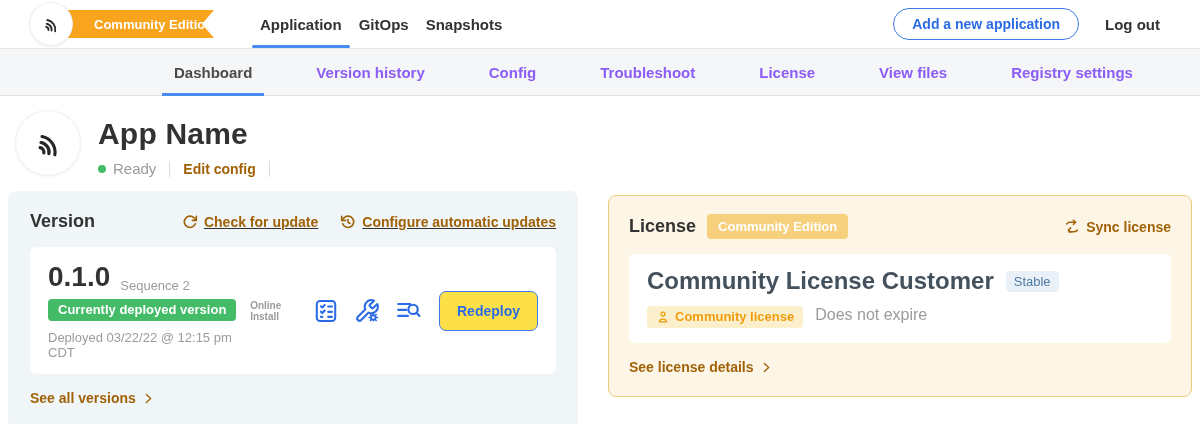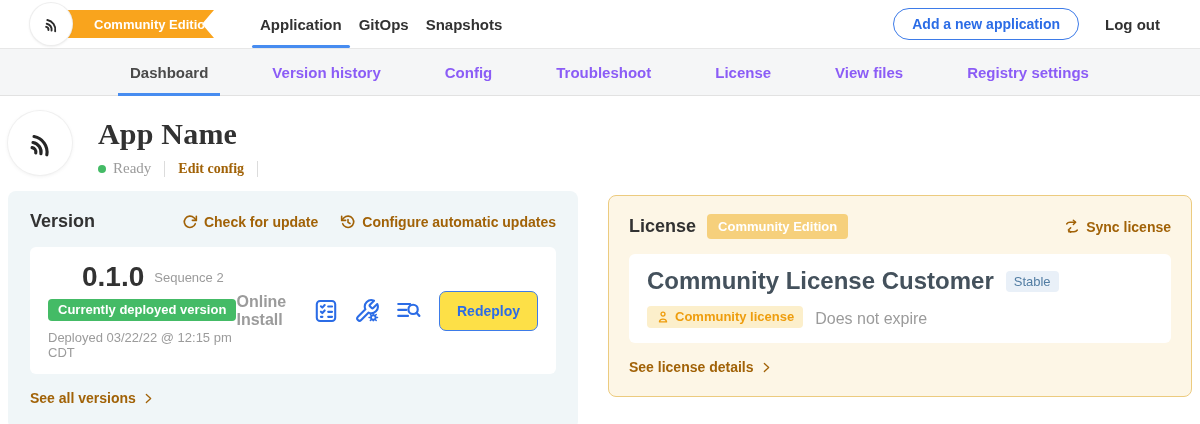--- a/index.html
+++ b/index.html
@@ -33,67 +33,67 @@
     padding:7px 18px; border-radius:17px; cursor:pointer; font-family:inherit;
   }
   .logout { font-size:15px; font-weight:600; color:#323232; cursor:pointer; }
 
   
   .subnav {
     height:48px; background:#f5f6f7; border-top:1px solid #e7e7e7; border-bottom:1px solid #e2e2e2;
     display:flex; gap:64px; padding-left:130px; align-items:stretch;
   }
   .subnav-item { position:relative; display:flex; align-items:center; font-size:15px; color:#8b5cf6; font-weight:700; cursor:pointer; }
-  .subnav-item.active { color:#4a4a4a; font-weight:600; }
+  .subnav-item.active { color:#4a4a4a; font-weight:600;margin-left:44px; }
   .subnav-item.active::after { content:""; position:absolute; left:-12px; right:-12px; bottom:-1px; height:3px; background:#478cf0; }
 
   
-  .app-header { display:flex; gap:26px; padding:15px 0 0 8px; align-items:flex-start;font-family:Liberation Serif, serif; }
+  .app-header { display:flex; gap:18px; padding:15px 0 0 16px; align-items:flex-start; }
   .app-avatar {
     width:64px; height:64px; border-radius:50%; background:#fff; flex:none;
     box-shadow:0 0 0 1px #f0f0f0, 0 1px 4px rgba(0,0,0,.08);
     display:flex; align-items:center; justify-content:center; color:#262626;
   }
   .app-title { font-size:30px; font-weight:bold; color:#323232; margin-top:6px; letter-spacing:.2px; }
   .app-status-row { display:flex; align-items:center; margin-top:9px; }
   .status-dot { width:8px; height:8px; border-radius:50%; background:#44bb66; margin-right:7px; }
   .status-text { font-size:15px; color:#9b9b9b; font-weight:500; }
   .vdiv { width:1px; height:16px; background:#dcdcdc; margin:0 13px; }
   .link { color:#a16207; font-weight:bold; font-size:14px; cursor:pointer; text-decoration:none; display:inline-flex; align-items:center; gap:6px; }
 
   
   .cards { display:flex; gap:30px; padding:0 8px; margin-top:14px; align-items:flex-start; }
 
   .version-card { width:570px; background:#f0f6f8; border-radius:8px; padding:20px 22px 22px; }
   .card-head { display:flex; align-items:center; }
   .card-title { font-size:18px; font-weight:bold; color:#323232; }
-  .version-head-links { margin-left:auto; display:flex; gap:22px; }
+  .version-head-links { margin-left:auto; display:flex; gap:22px;text-decoration:underline; }
   .white-box { background:#fff; border-radius:6px; margin-top:15px; }
   .version-box { padding:14px 18px; display:flex; align-items:center; justify-content:space-between; min-height:94px; }
-  .ver-row { display:flex; align-items:center;margin-left:34px; }
+  .ver-row { display:flex; align-items:flex-end; }
   .ver-num { font-size:28px; font-weight:bold; color:#323232; }
   .ver-seq { font-size:13px; color:#9b9b9b; margin-left:10px; font-weight:500; }
   .badge-green { display:inline-block; margin-top:6px; background:#44bb66; color:#fff; font-size:13px; font-weight:bold; padding:3px 10px 4px; border-radius:4px; }
   .deployed { margin-top:9px; font-size:13px; color:#9b9b9b; font-weight:500; }
   .ver-actions { display:flex; align-items:center; gap:15px; }
-  .install-type { font-size:16px; color:#9b9b9b; font-weight:bold; margin-right:2px; }
+  .install-type { font-size:10px; color:#9b9b9b; font-weight:bold; margin-right:2px; }
   .action-icon { color:#2b6ce6; display:flex; cursor:pointer; }
   .redeploy-btn {
     background:#fde047; border:1px solid #3d7be8; color:#2b6ce6; font-weight:bold; font-size:14px;
     padding:11px 17px; border-radius:7px; cursor:pointer; font-family:inherit; margin-left:3px;
   }
   .card-footer-link { margin-top:15px; }
 
   .license-card { width:584px; background:#fdf6e6; border:1px solid #eccb7f; border-radius:8px; padding:18px 20px 20px; margin-top:4px; }
   .badge-amber-solid { background:#f6d07c; color:#fff; font-size:13px; font-weight:bold; padding:5px 11px; border-radius:4px; margin-left:11px; }
   .license-box { padding:13px 18px 15px; }
   .cust-row { display:flex; align-items:center; }
   .cust-name { font-size:24px; font-weight:600; color:#44515c; }
   .badge-stable { background:#e9f0f8; color:#527da3; font-size:13px; font-weight:500; padding:3px 8px; border-radius:4px; margin-left:12px; }
-  .lic-row2 { display:flex; align-items:flex-end; margin-top:11px; }
+  .lic-row2 { display:flex; align-items:flex-start; margin-top:11px; }
   .badge-community { background:#fcefcb; color:#ee9d0d; font-size:13px; font-weight:bold; padding:3px 9px 4px; border-radius:4px; display:inline-flex; align-items:center; gap:5px; }
   .expiry { font-size:16px; color:#9b9b9b; font-weight:500; margin-left:12px; }
 
   .icon-16 { width:16px; height:16px; }
   .icon-14 { width:14px; height:14px; }
   .icon-26 { width:26px; height:26px; }
   .chev { width:13px; height:13px; }
   svg.defs { position:absolute; width:0; height:0; }
 </style>
 </head>

